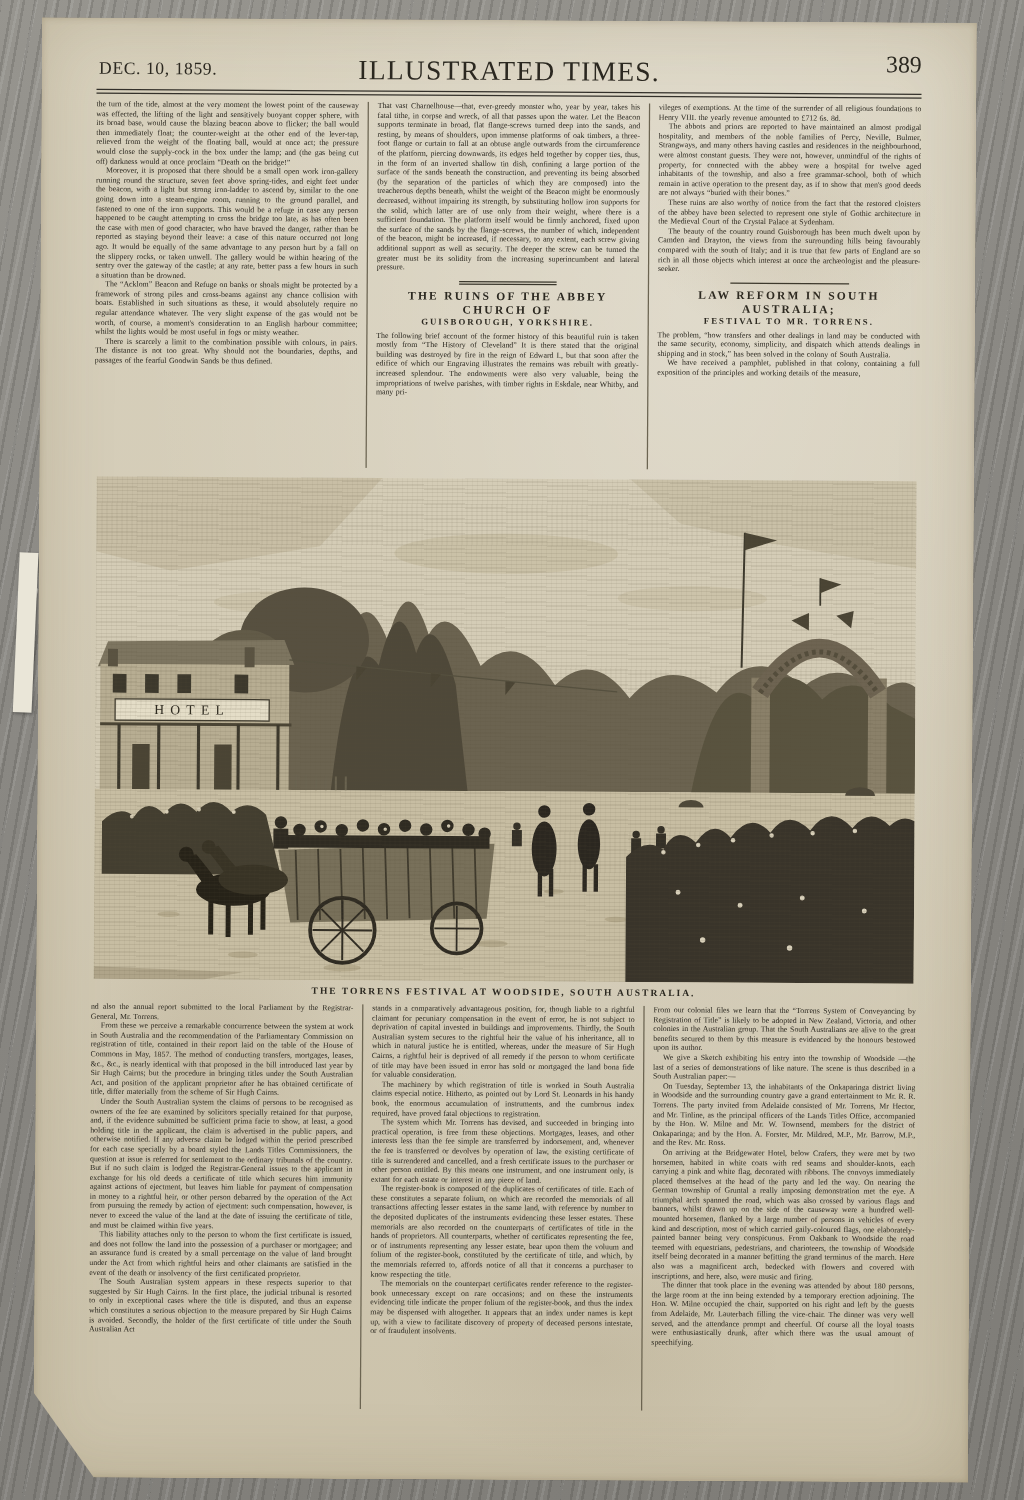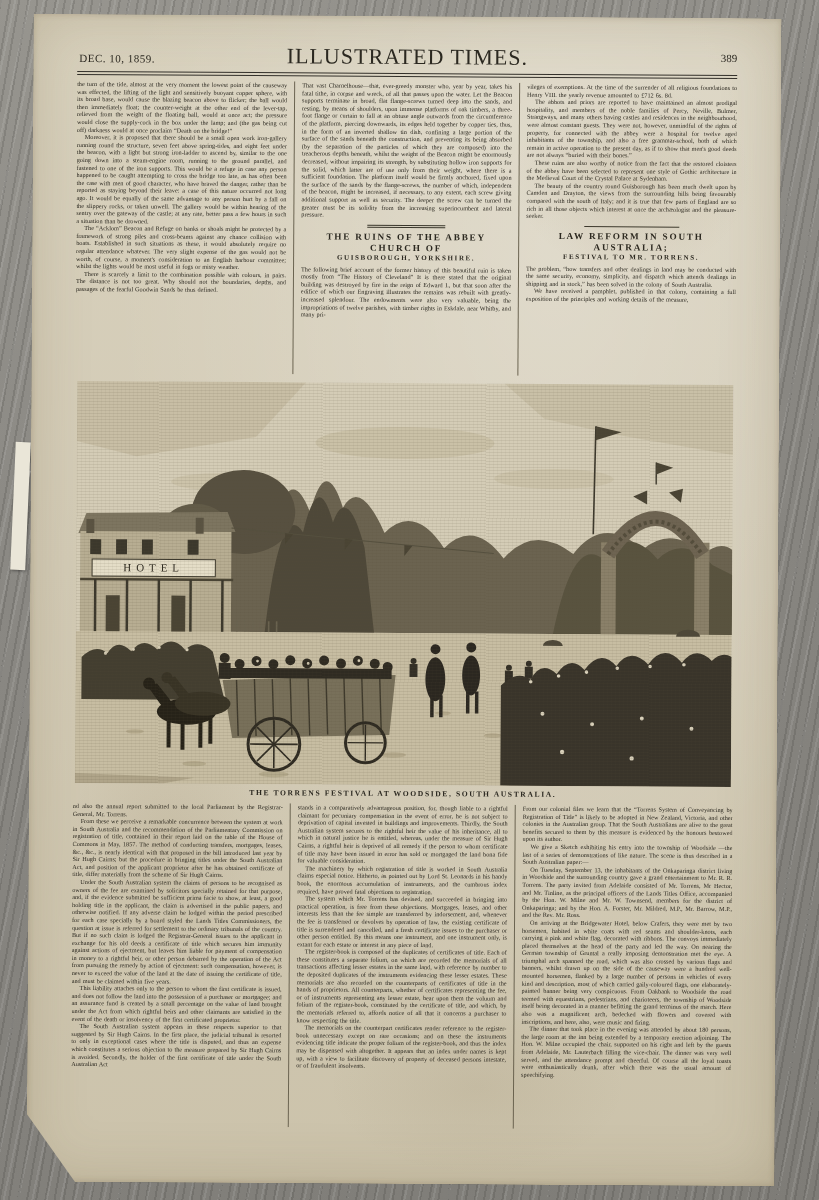--- a/index.html
+++ b/index.html
@@ -25,23 +25,23 @@
     transform:rotate(.35deg);
     box-shadow: 3px 5px 10px rgba(20,18,14,.55), inset 0 0 60px rgba(105,85,50,.22), inset 0 0 6px rgba(90,70,40,.25);
     clip-path: polygon(0 0, 100% 0, 100% 100%, 6.5% 100%, 0 94.2%);
     padding:18px 44px 0 44px;
     color:#2b2820;
   }
   .stain { position:absolute; pointer-events:none; }
 
   
   .masthead { position:relative; height:36px; }
-  .mast-date { position:absolute; left:2px; bottom:4px; font-size:11px; letter-spacing:.5px; }
+  .mast-date { position:absolute; left:2px; bottom:4px; font-size:14px; letter-spacing:.5px; }
   .mast-title { position:absolute; left:0; right:0; bottom:0; text-align:center; font-size:22px; letter-spacing:1px; font-weight:500; }
-  .mast-page { position:absolute; right:0; bottom:8px; font-size:11px; }
+  .mast-page { position:absolute; right:0; bottom:8px; font-size:19px; }
   .double-rule { border-top:1.4px solid #33302a; border-bottom:1px solid #33302a; height:4px; margin-top:3px; }
 
   
   .cols { display:flex; margin-top:5px; overflow:hidden; }
   .cols.top { height:293px; }
   .cols.bottom { height:324px; }
   .col { flex:1 1 0; padding:0 7px; overflow:hidden; }
   .col:first-child { padding-left:0; }
   .col:last-child { padding-right:0; }
   .col + .col { border-left:1px solid #6b6451; }

